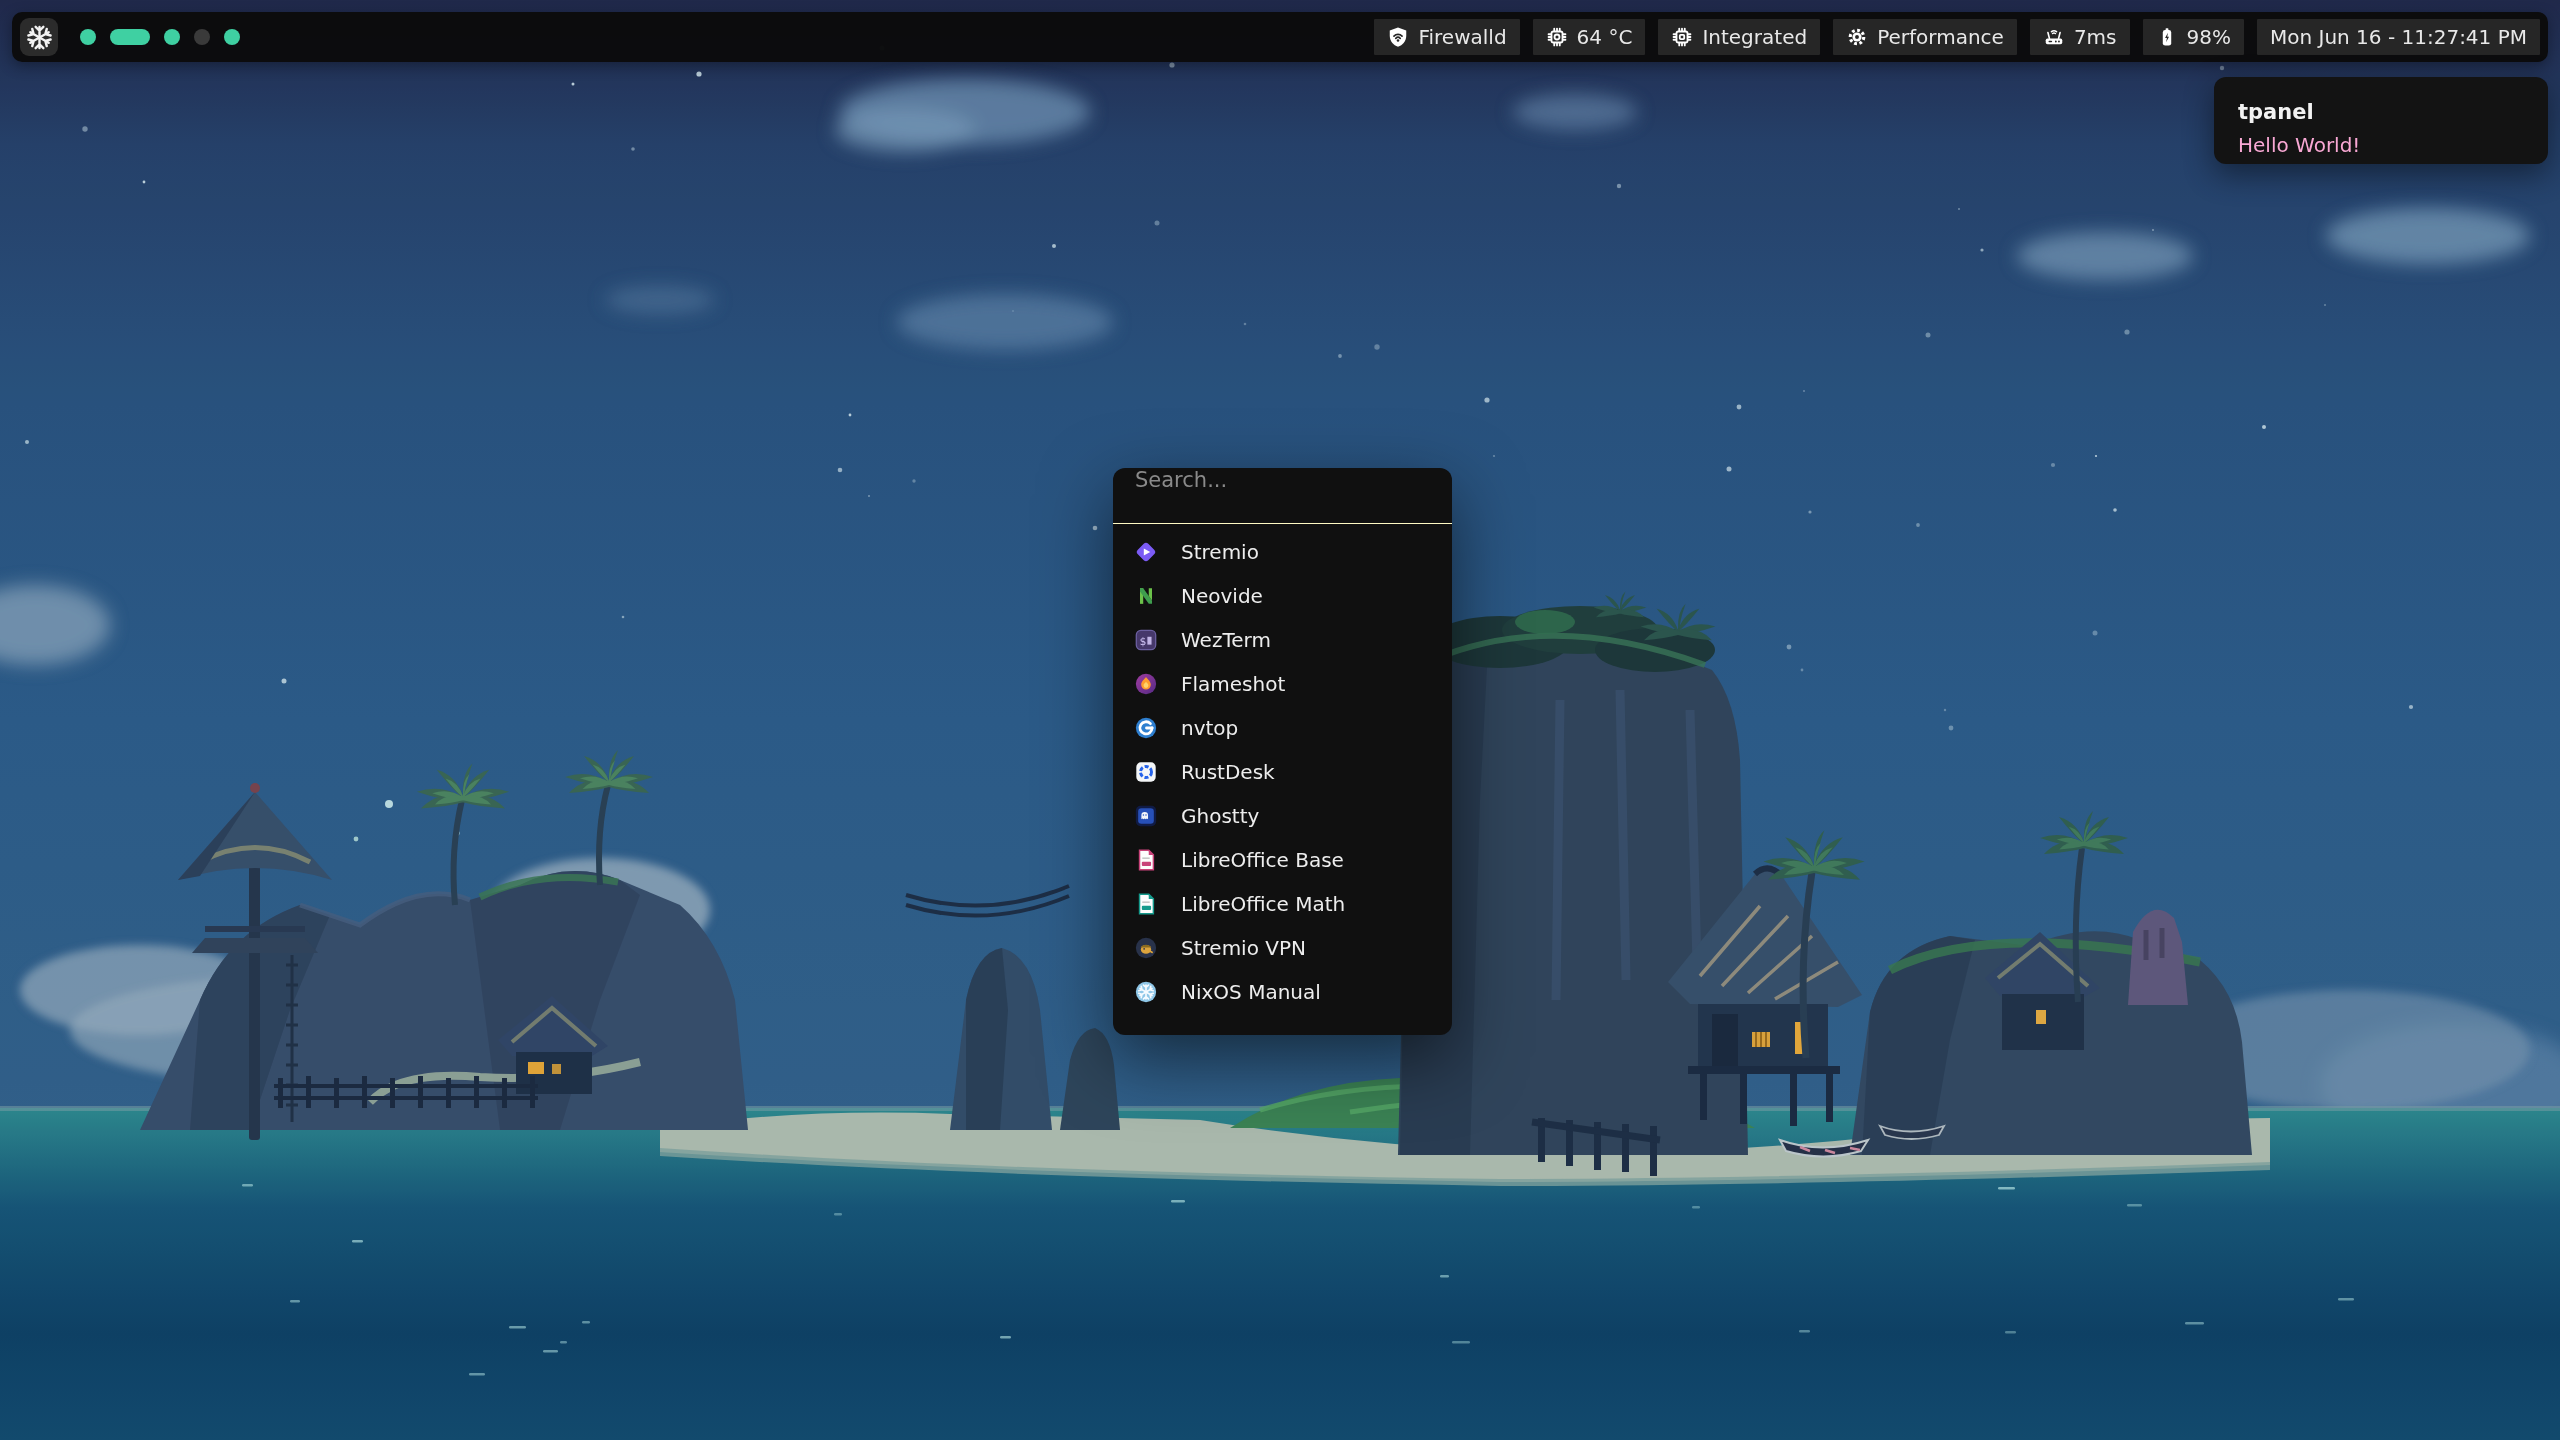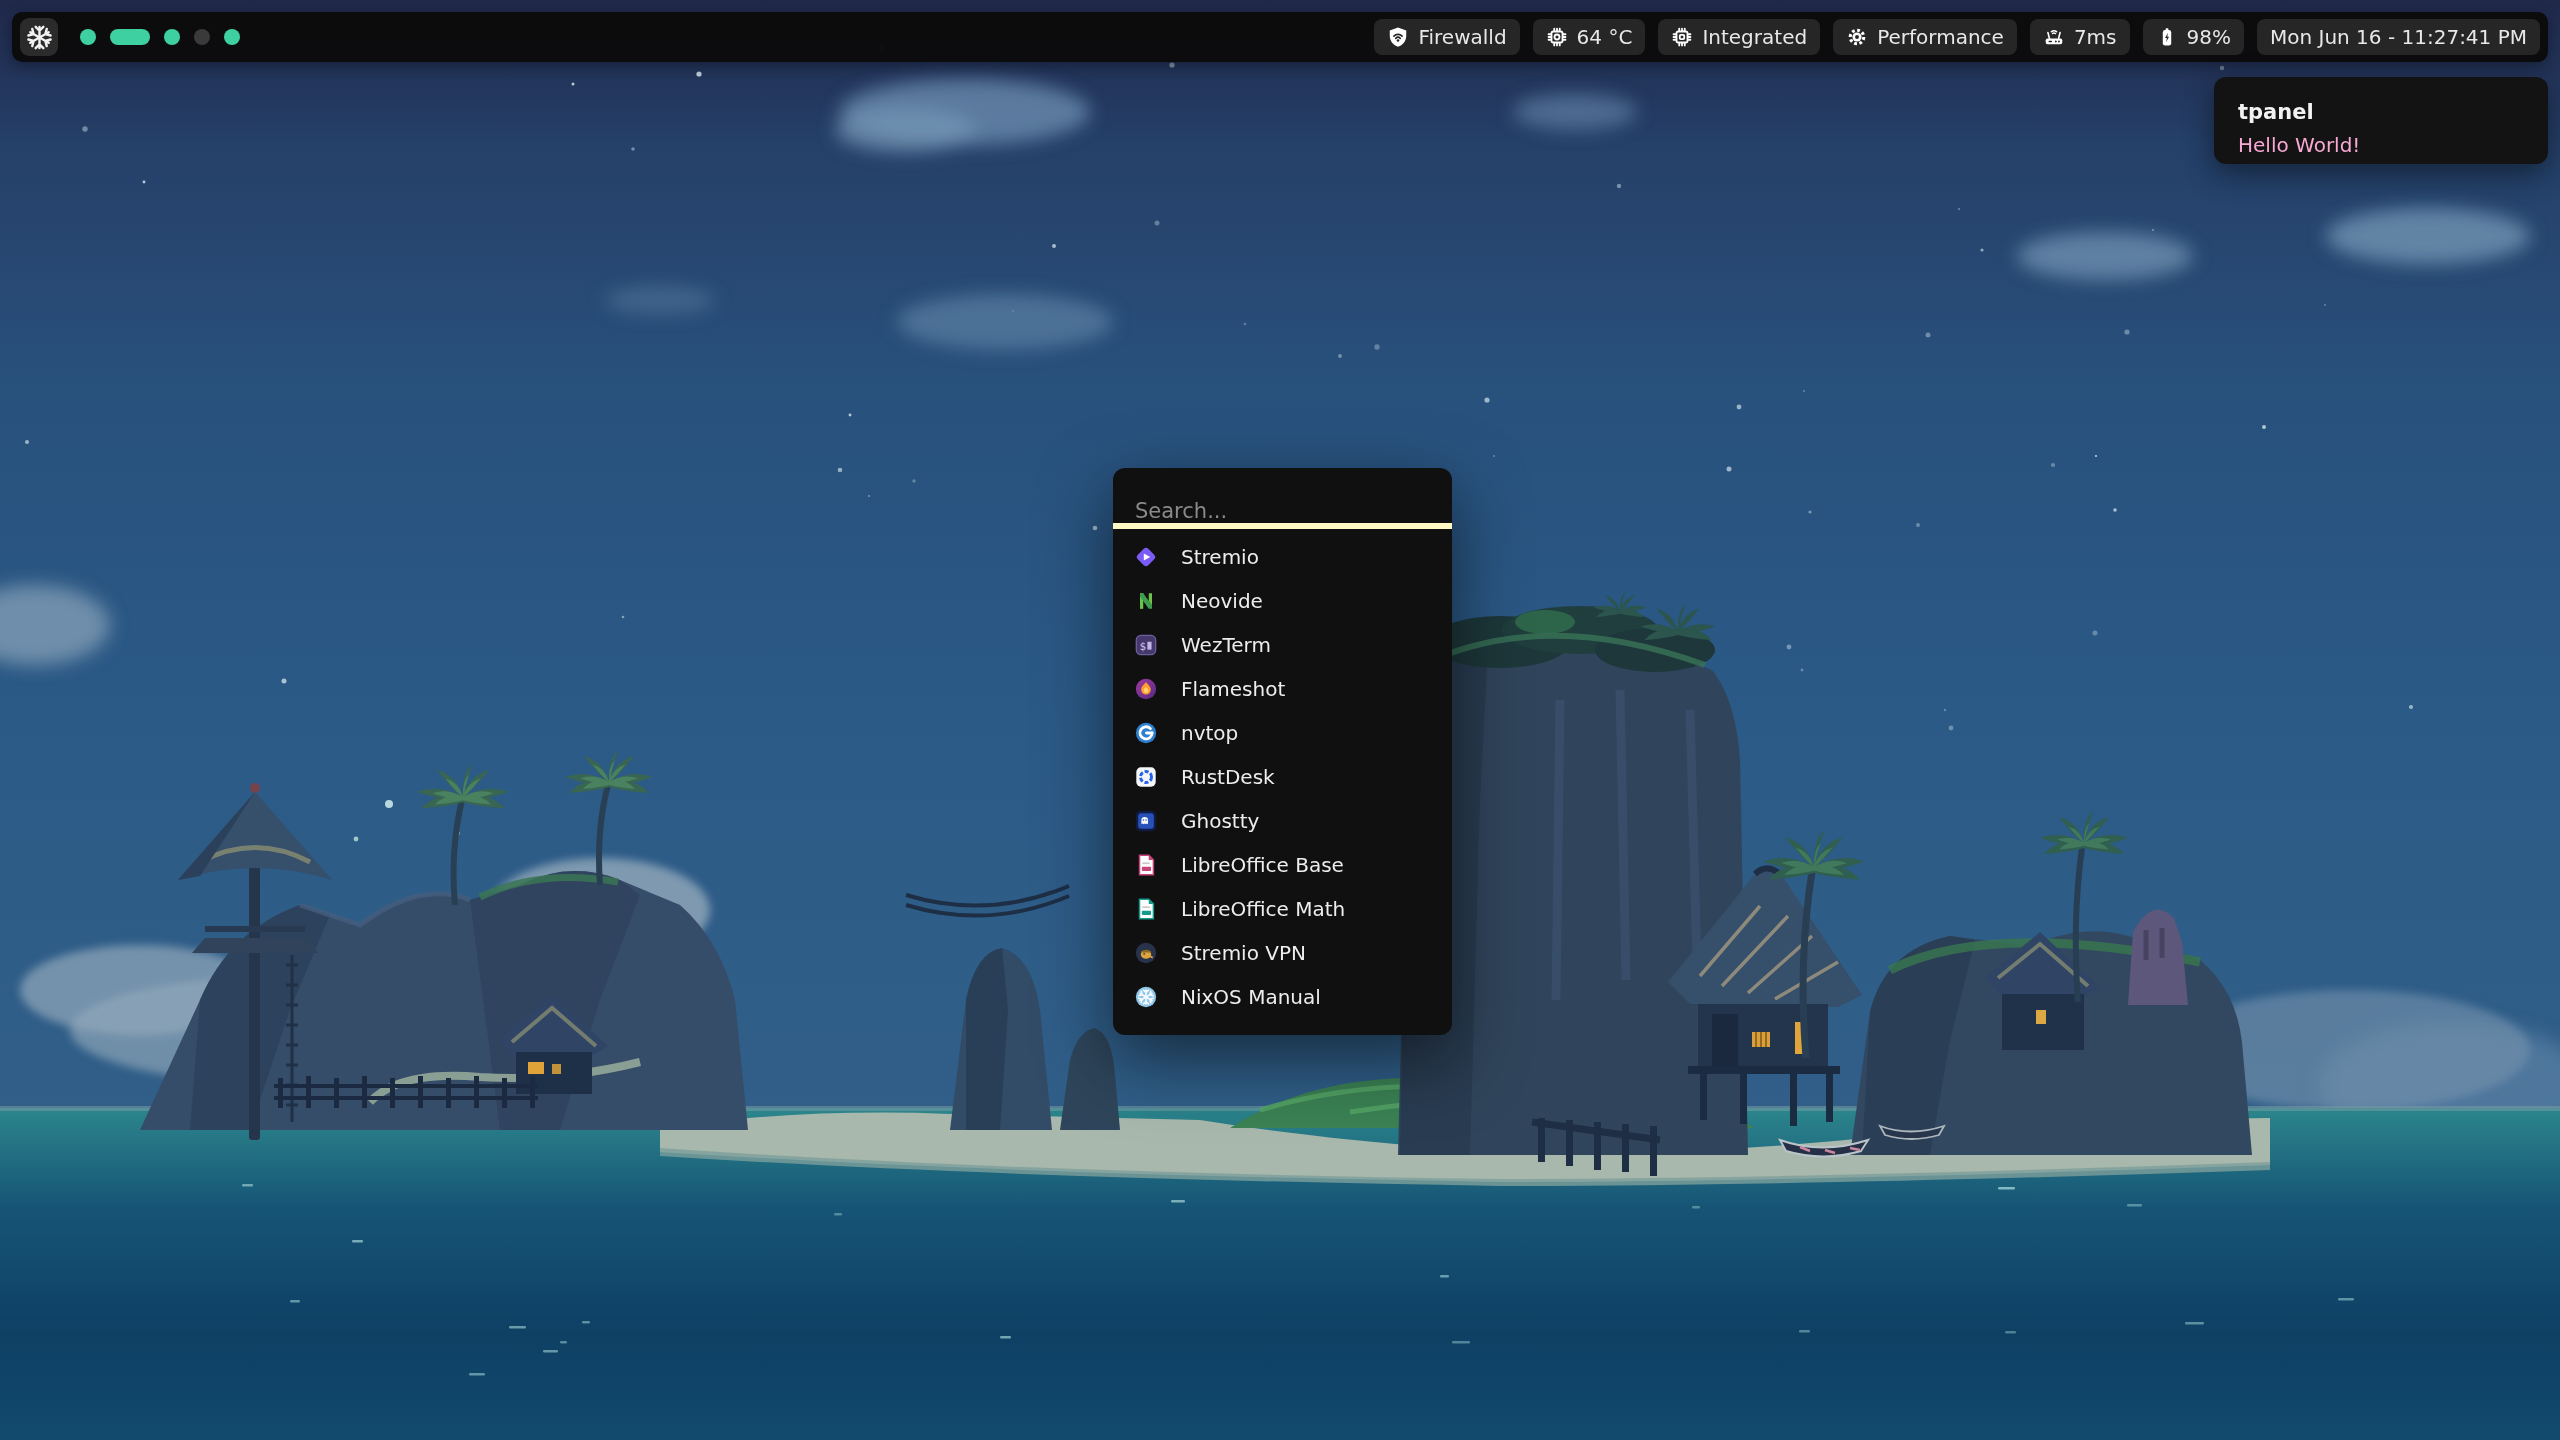--- a/index.html
+++ b/index.html
@@ -9,32 +9,32 @@
   .topbar{position:absolute;left:12px;top:12px;right:12px;height:50px;
     background:rgba(11,11,11,.97);border-radius:10px;display:flex;align-items:center;
     padding:0 8px;box-sizing:border-box;box-shadow:0 4px 14px rgba(0,0,0,.35);}
   .launchbtn{width:38px;height:38px;border-radius:9px;background:#2b2b2b;
     display:flex;align-items:center;justify-content:center;cursor:pointer;flex:none;}
   .wsbox{display:flex;align-items:center;gap:14px;margin-left:22px;}
   .ws{width:16px;height:16px;border-radius:9px;background:#3fd0a2;cursor:pointer;}
   .ws.active{width:40px;}
   .ws.empty{background:#3a3a3a;}
   .widgets{margin-left:auto;display:flex;gap:13px;align-items:center;}
-  .pill{height:36px;background:#262626;border-radius:8px;display:flex;align-items:center;
+  .pill{height:36px;background:#262626;border-radius:1px;display:flex;align-items:center;
     gap:9px;padding:0 13px;color:#e8e8e8;font-size:20px;cursor:pointer;white-space:nowrap;}
   .pill svg{flex:none;display:block;}
   
   .notif{position:absolute;right:12px;top:77px;width:334px;height:87px;background:#131313;
     border-radius:12px;padding:23px 24px;box-sizing:border-box;box-shadow:0 10px 30px rgba(0,0,0,.45);}
   .notif .t{font-weight:bold;font-size:21px;color:#f2f2f2;}
   .notif .b{margin-top:9px;font-size:20px;color:#f9a8d4;}
   
   .launcher{position:absolute;left:1113px;top:468px;width:339px;height:567px;background:#101010;
     border-radius:12px;box-shadow:0 24px 70px rgba(0,0,0,.55);overflow:hidden;display:flex;flex-direction:column;}
-  .search{height:55px;flex:none;display:flex;align-items:flex-end;border-bottom:6px solid #fef9c3;}
+  .search{height:55px;flex:none;display:flex;align-items:flex-start;border-bottom:1px solid #fef9c3;}
   .search input{width:100%;background:transparent;border:none;outline:none;color:#e8e8e8;
     font-size:21px;padding:0 22px;font-family:inherit;}
   .search input::placeholder{color:#8a8a8a;}
   .apps{padding-top:6px;}
   .app{height:44px;display:flex;align-items:center;gap:22px;padding:0 20px;
     color:#ededed;font-size:20px;cursor:pointer;}
   .app .ic{width:26px;height:26px;flex:none;display:flex;align-items:center;justify-content:center;}
   .app .ic svg{display:block;}
 </style>
 </head>

